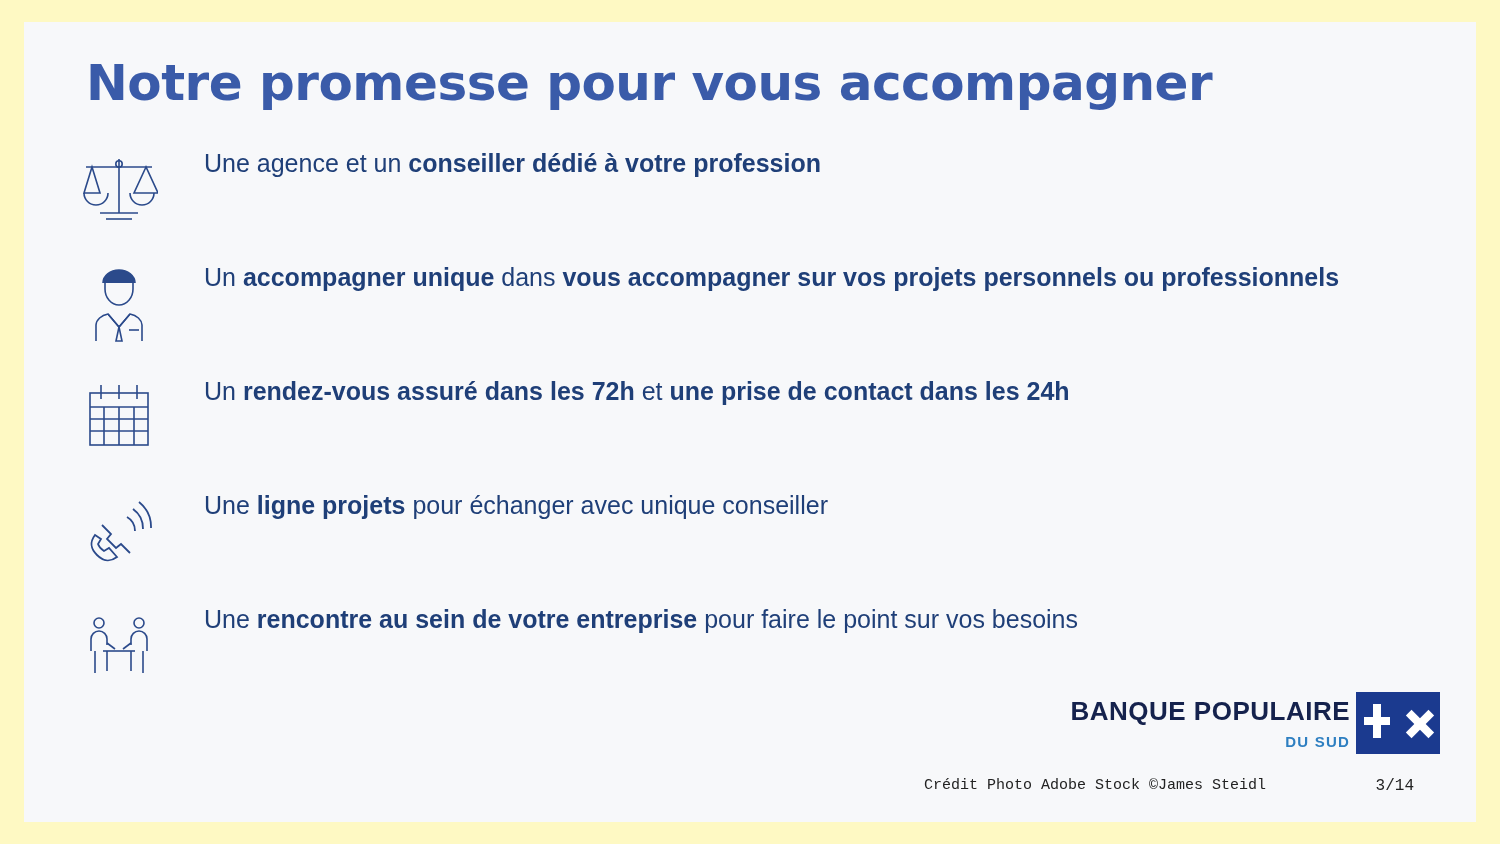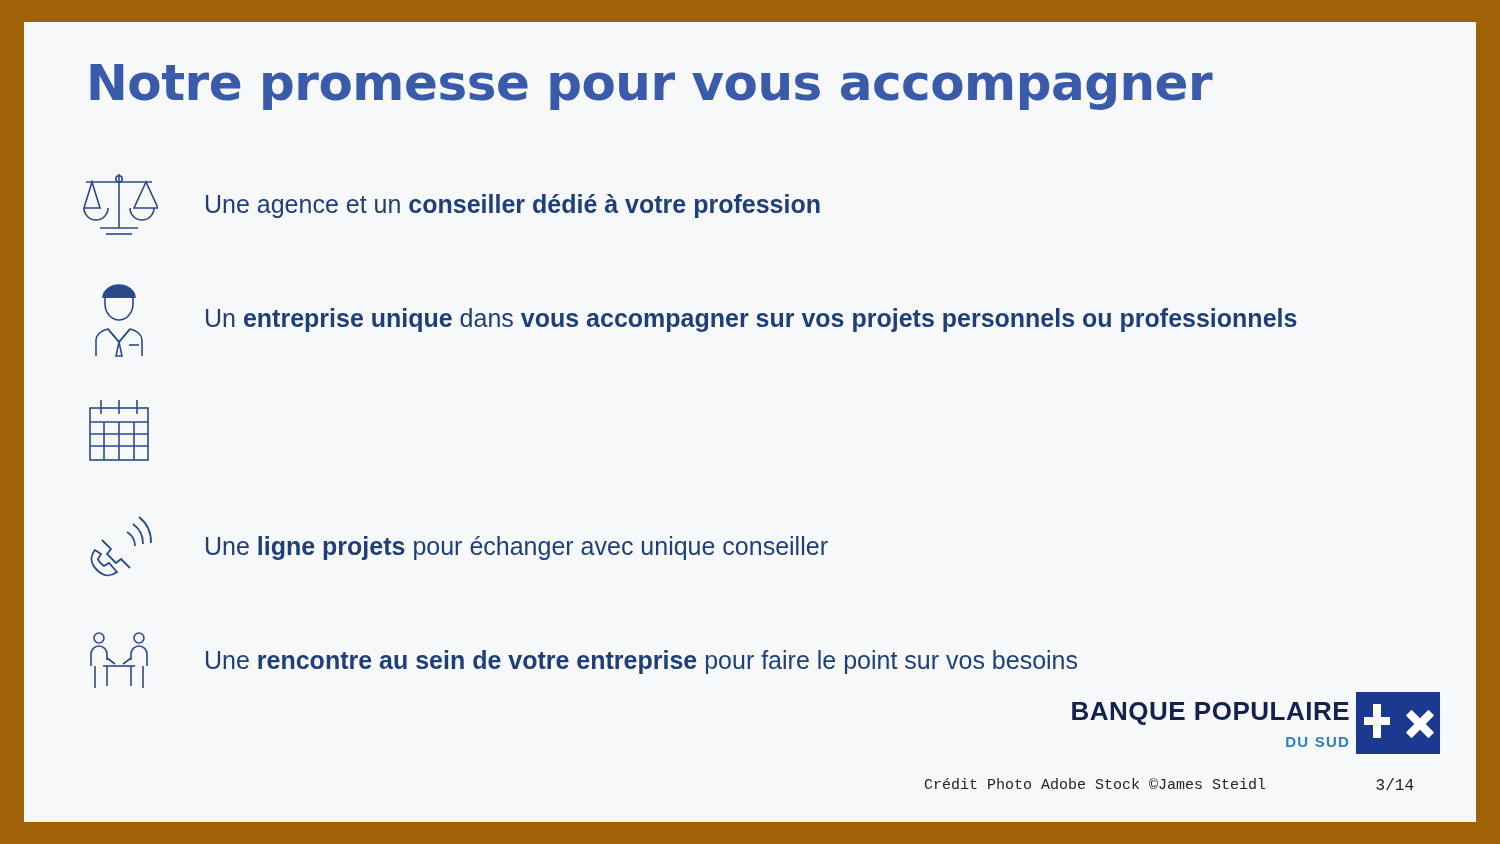--- a/index.html
+++ b/index.html
@@ -10,21 +10,21 @@
   body {
     width: 1500px;
     height: 844px;
     font-family: "Liberation Sans", sans-serif;
     overflow: hidden;
   }
   .slide-frame {
     position: relative;
     width: 1500px;
     height: 844px;
-    background: #a16207;
+    background: #fef9c3;
     box-sizing: border-box;
     padding: 22px 24px;
   }
   .slide {
     position: relative;
     width: 100%;
     height: 100%;
     background: #f7f8fa;
     box-sizing: border-box;
     overflow: hidden;
@@ -41,21 +41,21 @@
     white-space: nowrap;
   }
   .bullets {
     position: absolute;
     left: 40px;
     top: 126px;
     width: 1340px;
   }
   .bullet {
     display: flex;
-    align-items: center;
+    align-items: flex-start;
     height: 114px;
   }
   .bullet .icon {
     width: 110px;
     min-width: 110px;
     height: 84px;
     display: flex;
     align-items: center;
     justify-content: center;
     color: #2b4a8b;
@@ -182,38 +182,41 @@
           <svg width="74" height="82" viewBox="0 0 74 82" fill="none" stroke="#2b4a8b" stroke-width="1.6">
             <path d="M23 20 a14 12 0 0 1 28 0 v6 a14 16 0 0 1 -28 0 z"></path>
             <path d="M21 20 a16 13 0 0 1 32 0" fill="#2b4a8b"></path>
             <path d="M14 78 v-16 a16 12 0 0 1 12 -11 l11 13 l11 -13 a16 12 0 0 1 12 11 v16"></path>
             <path d="M26 51 l11 13 l11 -13"></path>
             <path d="M37 64 l-3 14 h6 z"></path>
             <line x1="47" y1="67" x2="57" y2="67"></line>
           </svg>
         </div>
         <div class="text">
-          <span>Un </span><b>entreprise unique</b><span>  dans </span><b>vous accompagner sur vos projets personnels ou professionnels</b>
+          <span>Un </span><b>accompagner unique</b><span>  dans </span><b>vous accompagner sur vos projets personnels ou professionnels</b>
         </div>
       </div>
 
       <div class="bullet">
         <div class="icon">
           <svg width="76" height="74" viewBox="0 0 76 74" fill="none" stroke="#2b4a8b" stroke-width="1.6">
             <rect x="9" y="12" width="58" height="52"></rect>
             <line x1="9" y1="26" x2="67" y2="26"></line>
             <line x1="20" y1="4" x2="20" y2="18"></line>
             <line x1="38" y1="4" x2="38" y2="18"></line>
             <line x1="56" y1="4" x2="56" y2="18"></line>
             <line x1="9" y1="38" x2="67" y2="38"></line>
             <line x1="9" y1="50" x2="67" y2="50"></line>
             <line x1="23" y1="26" x2="23" y2="64"></line>
             <line x1="38" y1="26" x2="38" y2="64"></line>
             <line x1="53" y1="26" x2="53" y2="64"></line>
           </svg>
+        </div>
+        <div class="text">
+          <span>Un </span><b>rendez-vous assuré dans les 72h</b><span> et </span><b>une prise de contact dans les 24h</b>
         </div>
       </div>
 
       <div class="bullet">
         <div class="icon">
           <svg width="76" height="74" viewBox="0 0 76 74" fill="none" stroke="#2b4a8b" stroke-width="1.8">
             <path d="M14 40 c-6 8 -4 14 2 20 c6 6 12 8 20 2 l-8 -9 l-5 3 c-3 -2 -5 -4 -6 -7 l3 -5 z"></path>
             <path d="M21 30 l9 9 l-4 5 l9 9 l5 -4 l9 9"></path>
             <path d="M44 32 a10 10 0 0 1 0 0"></path>
             <path d="M46 22 a16 16 0 0 1 8 14"></path>

